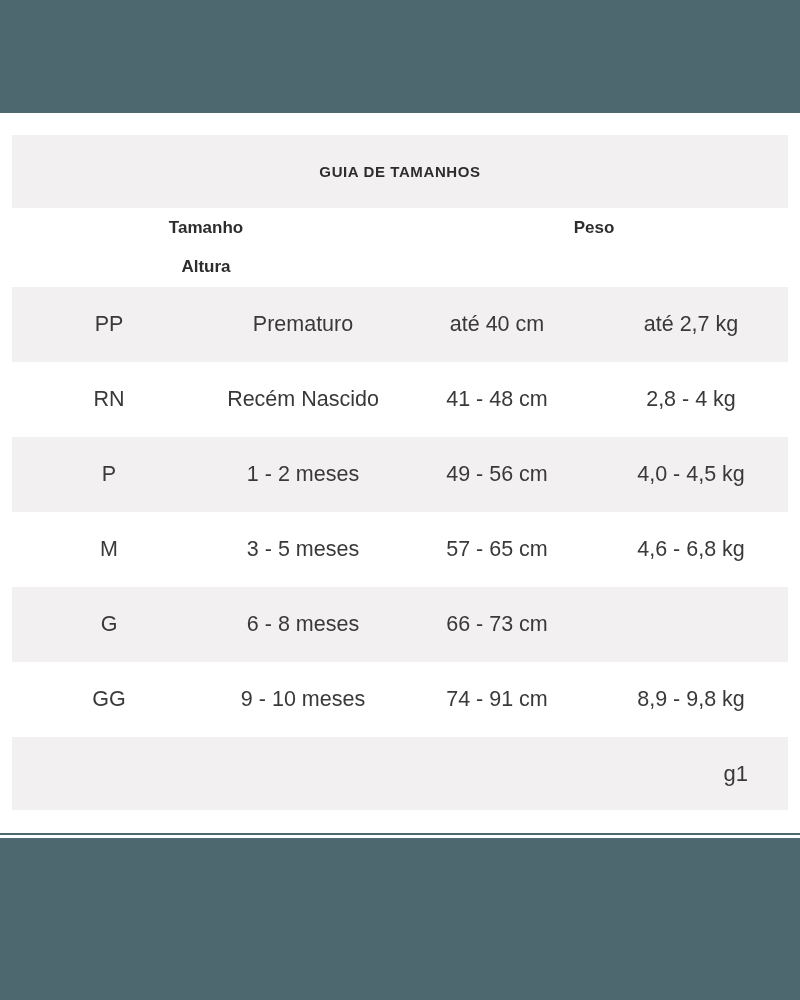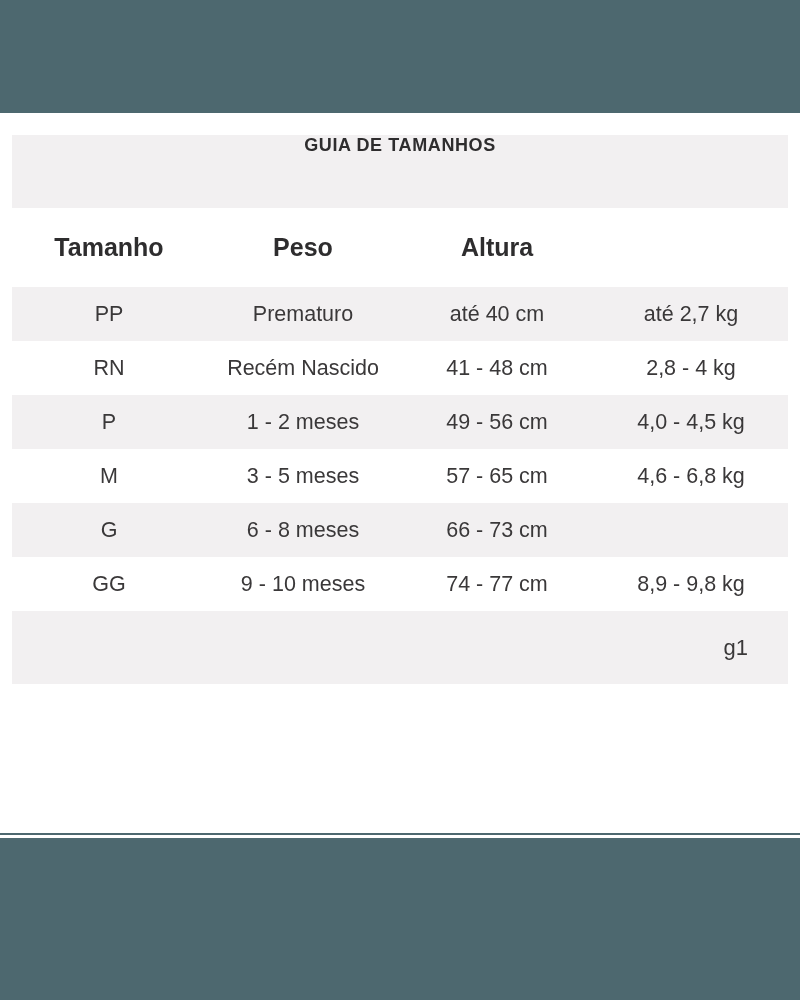--- a/index.html
+++ b/index.html
@@ -20,36 +20,36 @@
   .band { position: absolute; left: 0; width: 800px; background: var(--band); }
   .band.top { top: 0; height: 113px; }
   .divider { position: absolute; left: 0; top: 833px; width: 800px; height: 2px; background: var(--band); }
   .band.bottom { top: 838px; height: 162px; }
 
   .guide { position: absolute; left: 12px; top: 135px; width: 776px; }
 
   .title-bar {
     height: 73px;
     background: var(--stripe);
-    display: flex; justify-content: center;
-    font-weight: bold; font-size: 18px; letter-spacing: 0.6px;
+    display: flex; align-items: center; justify-content: center;
+    font-weight: bold; font-size: 15px; letter-spacing: 0.6px;
     color: var(--text-strong);
   }
 
   .hrow {
     height: 79px;
     background: var(--bg);
-    display: grid; grid-template-columns: repeat(4, 1fr);
+    display: grid; grid-template-columns: repeat(2, 1fr);
     align-items: center; text-align: center;
-    font-weight: bold; font-size: 25px;
+    font-weight: bold; font-size: 17px;
     color: var(--text-strong);
   }
 
   .row {
-    height: 54px;
+    height: 75px;
     display: grid; grid-template-columns: repeat(4, 1fr);
     align-items: center; text-align: center;
     font-size: 21.5px;
     background: var(--bg);
   }
   .row.alt { background: var(--stripe); }
   .cell { white-space: nowrap; }
 
   .frow {
     height: 73px;
@@ -101,21 +101,21 @@
         <div class="cell">4,6 - 6,8 kg</div>
       </div>
       <div class="row alt">
         <div class="cell">G</div>
         <div class="cell">6 - 8 meses</div>
         <div class="cell">66 - 73 cm</div>
       </div>
       <div class="row">
         <div class="cell">GG</div>
         <div class="cell">9 - 10 meses</div>
-        <div class="cell">74 - 77 cm</div>
+        <div class="cell">74 - 91 cm</div>
         <div class="cell">8,9 - 9,8 kg</div>
       </div>
     </div>
 
   <div class="frow">
     <span>g1</span>
   </div>
 </div>
 
 <div class="divider"></div>

